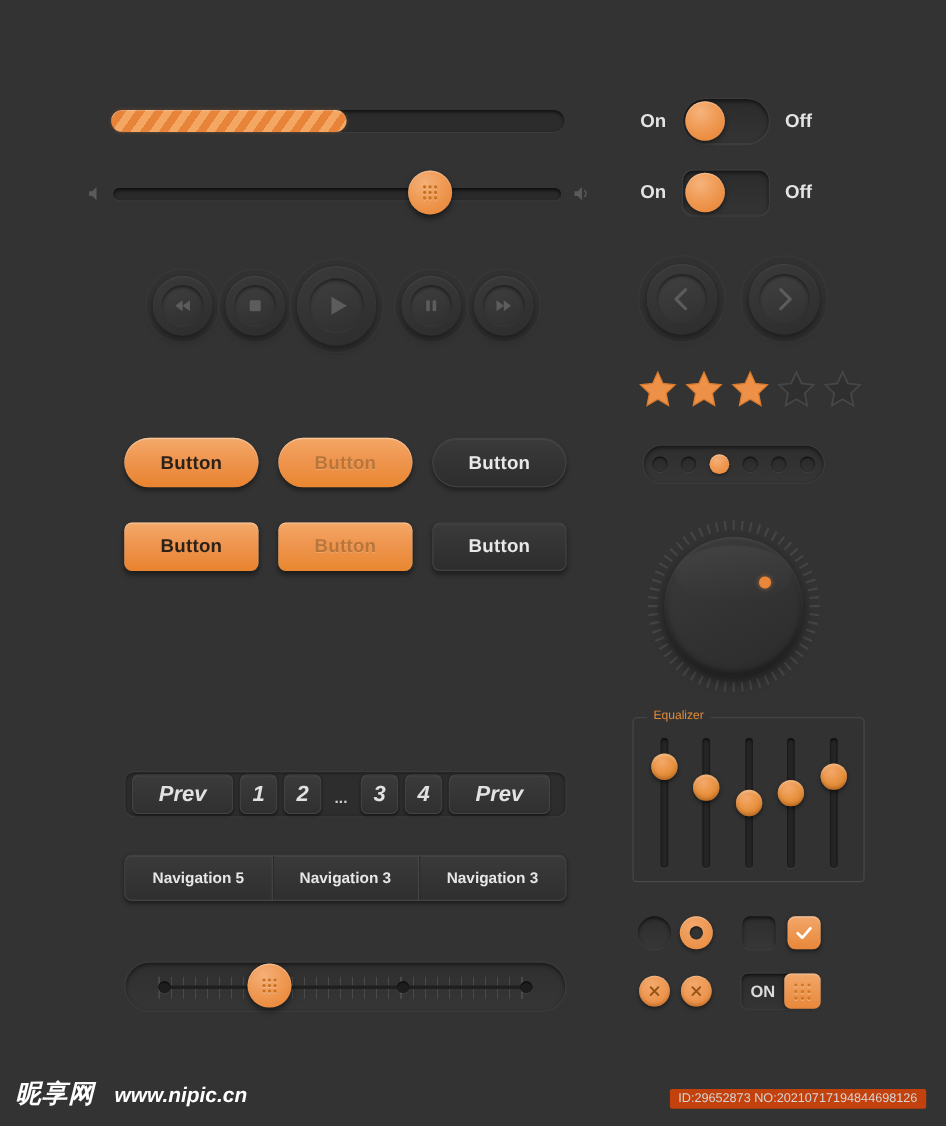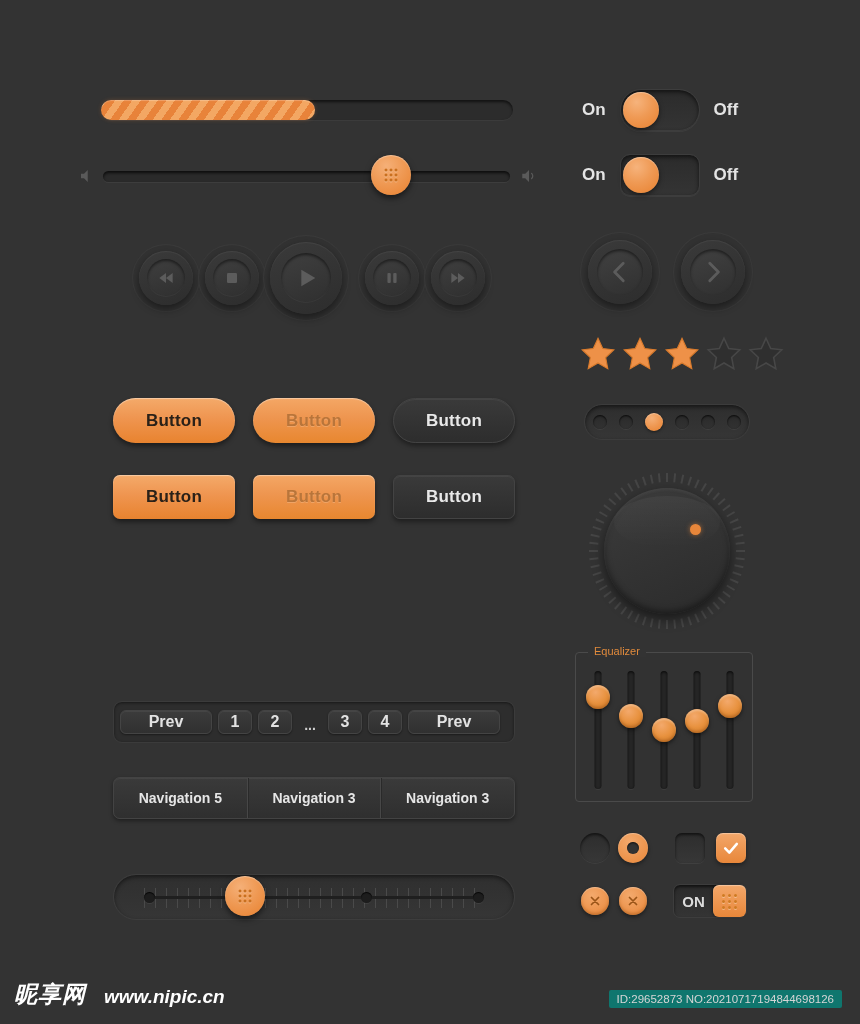--- a/index.html
+++ b/index.html
@@ -120,24 +120,24 @@
   }
 
   
   .pager {
     position:absolute; left:113px; top:701px; width:402px; height:42px;
     background:#2d2d2d; border:1px solid #3b3b3b; border-radius:9px;
     box-shadow: inset 0 1px 3px rgba(0,0,0,.5);
     display:flex; align-items:center; padding:0 6px; gap:6px;
   }
   .pg {
-    height:24px; border-radius:6px; color:#e2e2e2; font-size:16px; font-weight:bold;
+    height:36px; border-radius:6px; color:#e2e2e2; font-size:20px; font-weight:bold;
     background: linear-gradient(to bottom,#3b3b3b,#303030);
     border:1px solid #444; box-shadow:0 1px 2px rgba(0,0,0,.4), inset 0 1px 0 rgba(255,255,255,.05);
-    display:flex; align-items:center; justify-content:center; cursor:pointer;
+    display:flex; align-items:center; justify-content:center; cursor:pointer;font-style:italic;
   }
   .pg-wide { width:92px; }
   .pg-num { width:34px; }
   .pg-dots {
     width:24px; color:#cfcfcf; font-size:14px; font-weight:bold;
     display:flex; align-items:flex-end; justify-content:center; height:30px; padding-bottom:4px;
   }
 
   
   .navbar {
@@ -238,21 +238,21 @@
     position:absolute; left:10px; top:8px; width:106px; height:52px; border-radius:50%;
     background: linear-gradient(to bottom, rgba(255,255,255,.045), rgba(255,255,255,0));
   }
   .rotary-ind {
     position:absolute; left:86px; top:36px; width:11px; height:11px; border-radius:50%;
     background:#e8863a; box-shadow:0 0 5px rgba(232,134,58,.6);
   }
 
   
   .eq {
-    position:absolute; left:575px; top:652px; width:178px; height:150px;
+    position:absolute; left:575px; top:652px; width:211px; height:150px;
     border:1px solid #4a4a4a; border-radius:4px; background:#323232;text-decoration:underline;
   }
   .eq-legend {
     position:absolute; left:12px; top:-8px; padding:0 6px; background:#333333;
     color:#e08a3c; font-size:11px;
   }
   .eq-sliders { position:absolute; left:0; top:18px; right:0; bottom:12px;
     display:flex; justify-content:space-evenly; align-items:stretch; }
   .eq-col { position:relative; width:22px; }
   .eq-rail {
@@ -326,21 +326,21 @@
     position:absolute; left:14px; bottom:14px; color:#ffffff;
     font-size:23px; font-weight:bold; font-style:italic; letter-spacing:1px;
     font-family:"DejaVu Sans", sans-serif;
   }
   .wm-url {
     position:absolute; left:104px; bottom:16px; color:#ffffff;
     font-size:19px; font-weight:bold; font-style:italic;
   }
   .idtag {
     position:absolute; right:18px; bottom:16px;
-    background:#0f766e; color:#d6d6d6; font-size:11.5px;
+    background:#c2410c; color:#d6d6d6; font-size:11.5px;
     padding:3px 8px; border-radius:2px;margin-left:44px;
   }
 </style>
 </head>
 <body>
 
 <div id="stage">
 
   <div class="progress-wrap">
     <div class="progress-fill" id="progress-fill" style="width: 52%;"></div>

